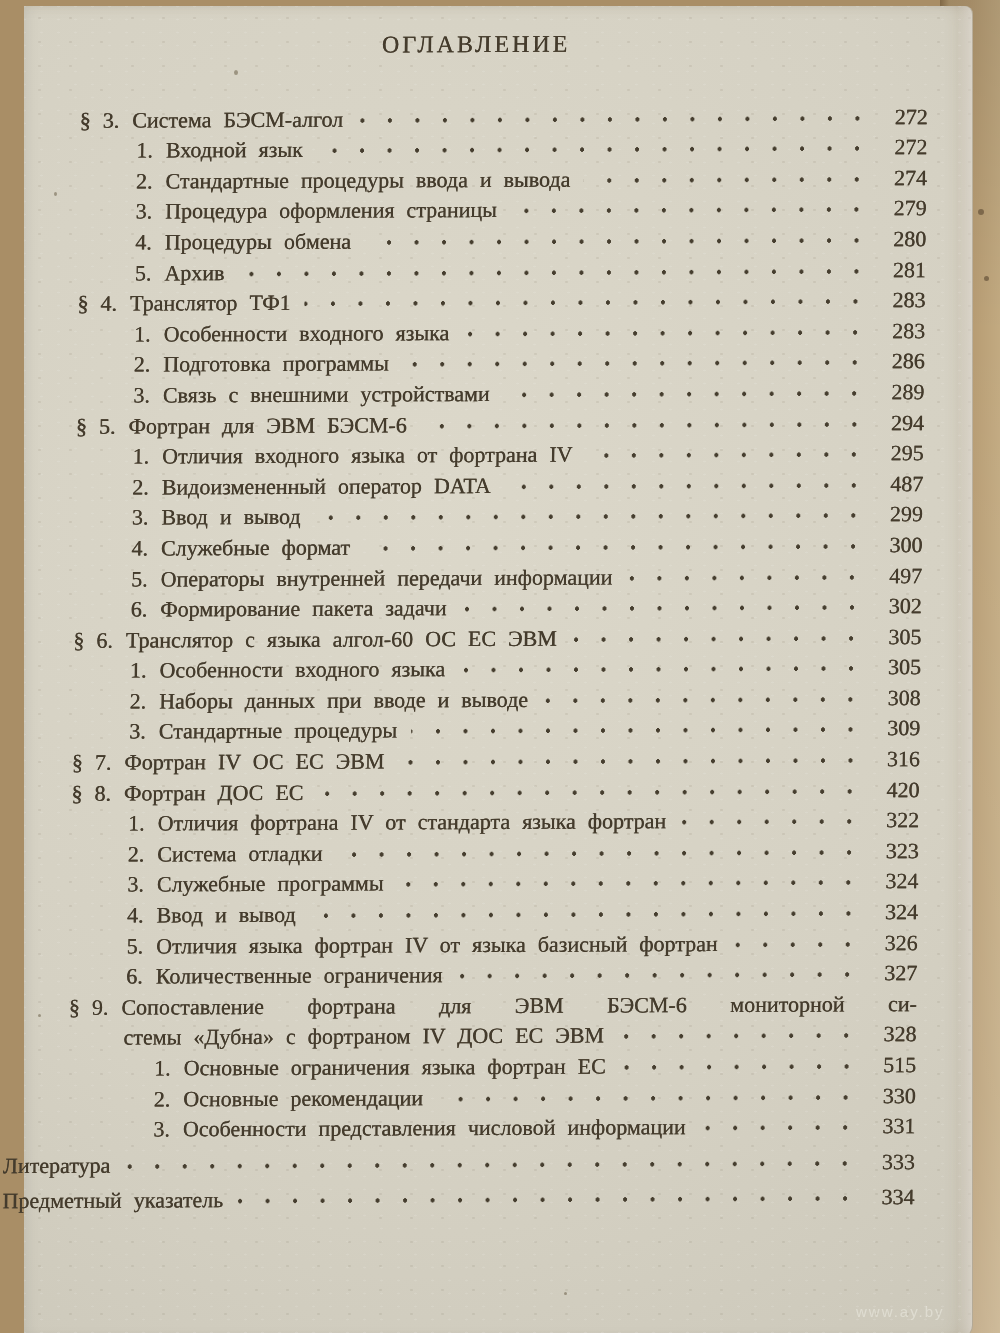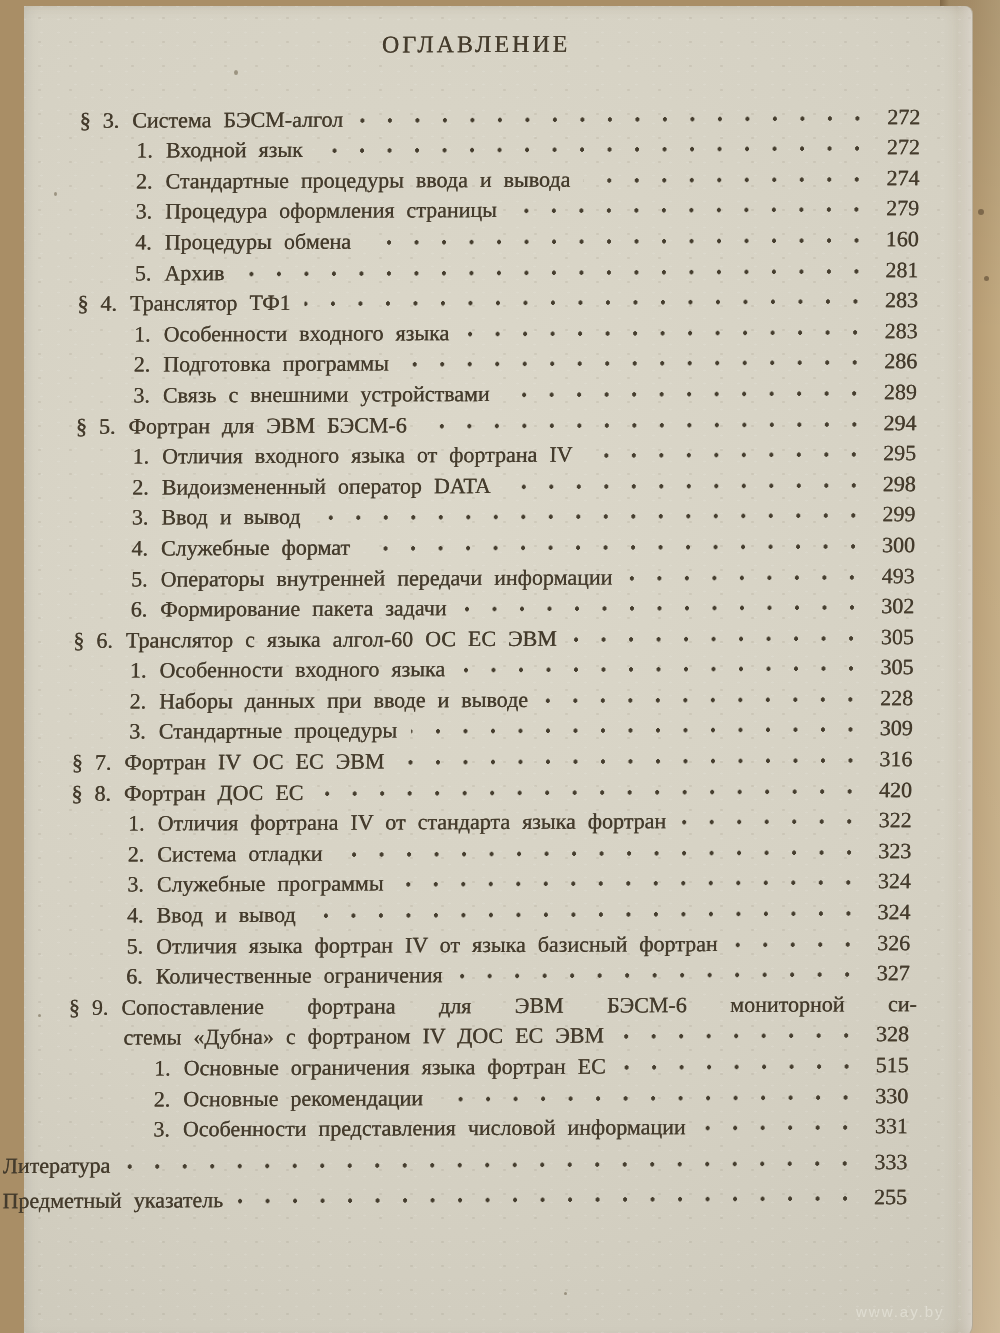--- a/index.html
+++ b/index.html
@@ -65,21 +65,21 @@
     padding-right:44px;word-spacing:6.5px;white-space:nowrap;
   }
   .row .label{margin-right:13px;}
   .row .title.fill{flex:1;white-space:normal;text-align:justify;text-align-last:justify;}
   .leader{
     flex:1;min-width:16px;height:10px;
     align-self:flex-end;margin:0 8px 5px 14px;
     background-image:radial-gradient(circle 2.3px at 50% 50%, #463e2f 97%, rgba(70,62,47,0) 100%);
     background-size:27.5px 10px;background-repeat:repeat-x;background-position:right center;
   }
-  .page-num{min-width:48px;text-align:center;}
+  .page-num{min-width:48px;text-align:right;}
   .indent-section{padding-left:57px;}
   .indent-sub{padding-left:114px;}
   .indent-sub9{padding-left:143px;}
   .indent-cont{padding-left:112px;}
   .indent-flush{padding-left:0;margin-left:-7px;margin-top:5px;}
 
   .watermark{
     position:absolute;left:856px;top:1303px;width:140px;
     font-family:"Liberation Sans","DejaVu Sans",sans-serif;
     font-size:15px;letter-spacing:2px;color:rgba(250,249,243,.40);
@@ -127,21 +127,21 @@
           <div class="row indent-sub">
             <span class="label">3.</span>
             <span class="title">Процедура оформления страницы</span>
             <span class="leader"></span>
             <span class="page-num">279</span>
           </div>
           <div class="row indent-sub">
             <span class="label">4.</span>
             <span class="title">Процедуры обмена</span>
             <span class="leader"></span>
-            <span class="page-num">160</span>
+            <span class="page-num">280</span>
           </div>
           <div class="row indent-sub">
             <span class="label">5.</span>
             <span class="title">Архив</span>
             <span class="leader"></span>
             <span class="page-num">281</span>
           </div>
           <div class="row indent-section">
             <span class="label">§ 4.</span>
             <span class="title">Транслятор ТФ1</span>
@@ -175,39 +175,39 @@
           <div class="row indent-sub">
             <span class="label">1.</span>
             <span class="title">Отличия входного языка от фортрана IV</span>
             <span class="leader"></span>
             <span class="page-num">295</span>
           </div>
           <div class="row indent-sub">
             <span class="label">2.</span>
             <span class="title">Видоизмененный оператор DATA</span>
             <span class="leader"></span>
-            <span class="page-num">298</span>
+            <span class="page-num">487</span>
           </div>
           <div class="row indent-sub">
             <span class="label">3.</span>
             <span class="title">Ввод и вывод</span>
             <span class="leader"></span>
             <span class="page-num">299</span>
           </div>
           <div class="row indent-sub">
             <span class="label">4.</span>
             <span class="title">Служебные формат</span>
             <span class="leader"></span>
             <span class="page-num">300</span>
           </div>
           <div class="row indent-sub">
             <span class="label">5.</span>
             <span class="title">Операторы внутренней передачи информации</span>
             <span class="leader"></span>
-            <span class="page-num">493</span>
+            <span class="page-num">497</span>
           </div>
           <div class="row indent-sub">
             <span class="label">6.</span>
             <span class="title">Формирование пакета задачи</span>
             <span class="leader"></span>
             <span class="page-num">302</span>
           </div>
           <div class="row indent-section">
             <span class="label">§ 6.</span>
             <span class="title">Транслятор с языка алгол-60 ОС ЕС ЭВМ</span>
@@ -217,21 +217,21 @@
           <div class="row indent-sub">
             <span class="label">1.</span>
             <span class="title">Особенности входного языка</span>
             <span class="leader"></span>
             <span class="page-num">305</span>
           </div>
           <div class="row indent-sub">
             <span class="label">2.</span>
             <span class="title">Наборы данных при вводе и выводе</span>
             <span class="leader"></span>
-            <span class="page-num">228</span>
+            <span class="page-num">308</span>
           </div>
           <div class="row indent-sub">
             <span class="label">3.</span>
             <span class="title">Стандартные процедуры</span>
             <span class="leader"></span>
             <span class="page-num">309</span>
           </div>
           <div class="row indent-section">
             <span class="label">§ 7.</span>
             <span class="title">Фортран IV ОС ЕС ЭВМ</span>
@@ -308,20 +308,20 @@
             <span class="page-num">331</span>
           </div>
           <div class="row indent-flush">
             <span class="title">Литература</span>
             <span class="leader"></span>
             <span class="page-num">333</span>
           </div>
           <div class="row indent-flush">
             <span class="title">Предметный указатель</span>
             <span class="leader"></span>
-            <span class="page-num">255</span>
+            <span class="page-num">334</span>
           </div>
         </div>
     </div>
   </div>
 
   <div class="watermark">www.ay.by</div>
 </div>
 
 </body></html>

